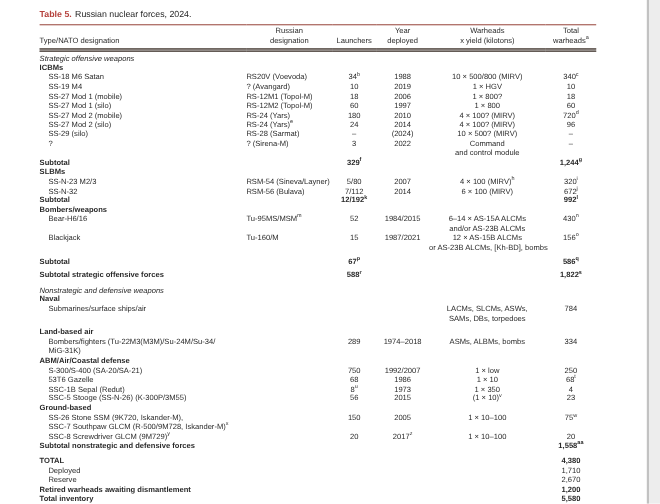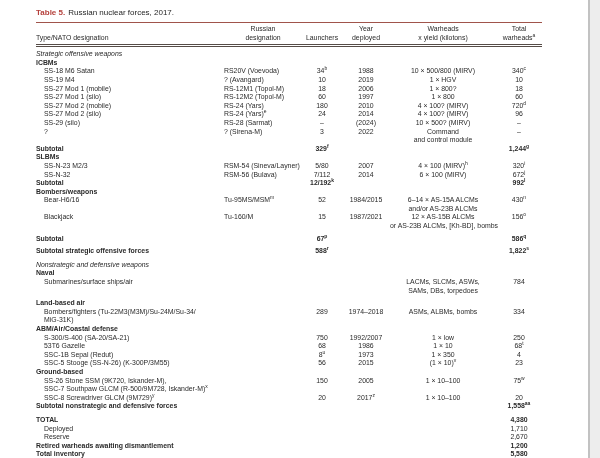--- a/index.html
+++ b/index.html
@@ -33,21 +33,21 @@
   tr.data td.c-name,tr.plain td.c-name{padding-left:8px;}
   tr.gap4 td{padding-top:4px;}
   tr.gap5 td{padding-top:5px;}
   sup{font-size:0.72em;vertical-align:super;line-height:0;}
 </style>
 </head>
 <body>
 
 <div class="page">
   <div class="content">
-    <p class="caption"><span class="caption-label">Table 5.</span><span>Russian nuclear forces, 2017.</span></p>
+    <p class="caption"><span class="caption-label">Table 5.</span><span>Russian nuclear forces, 2024.</span></p>
     <table>
       <colgroup>
         <col style="width:188px">
           <col style="width:78px">
           <col style="width:40px">
         <col style="width:48px">
           <col style="width:106px">
           <col style="width:46px">
       </colgroup>
       <thead>

